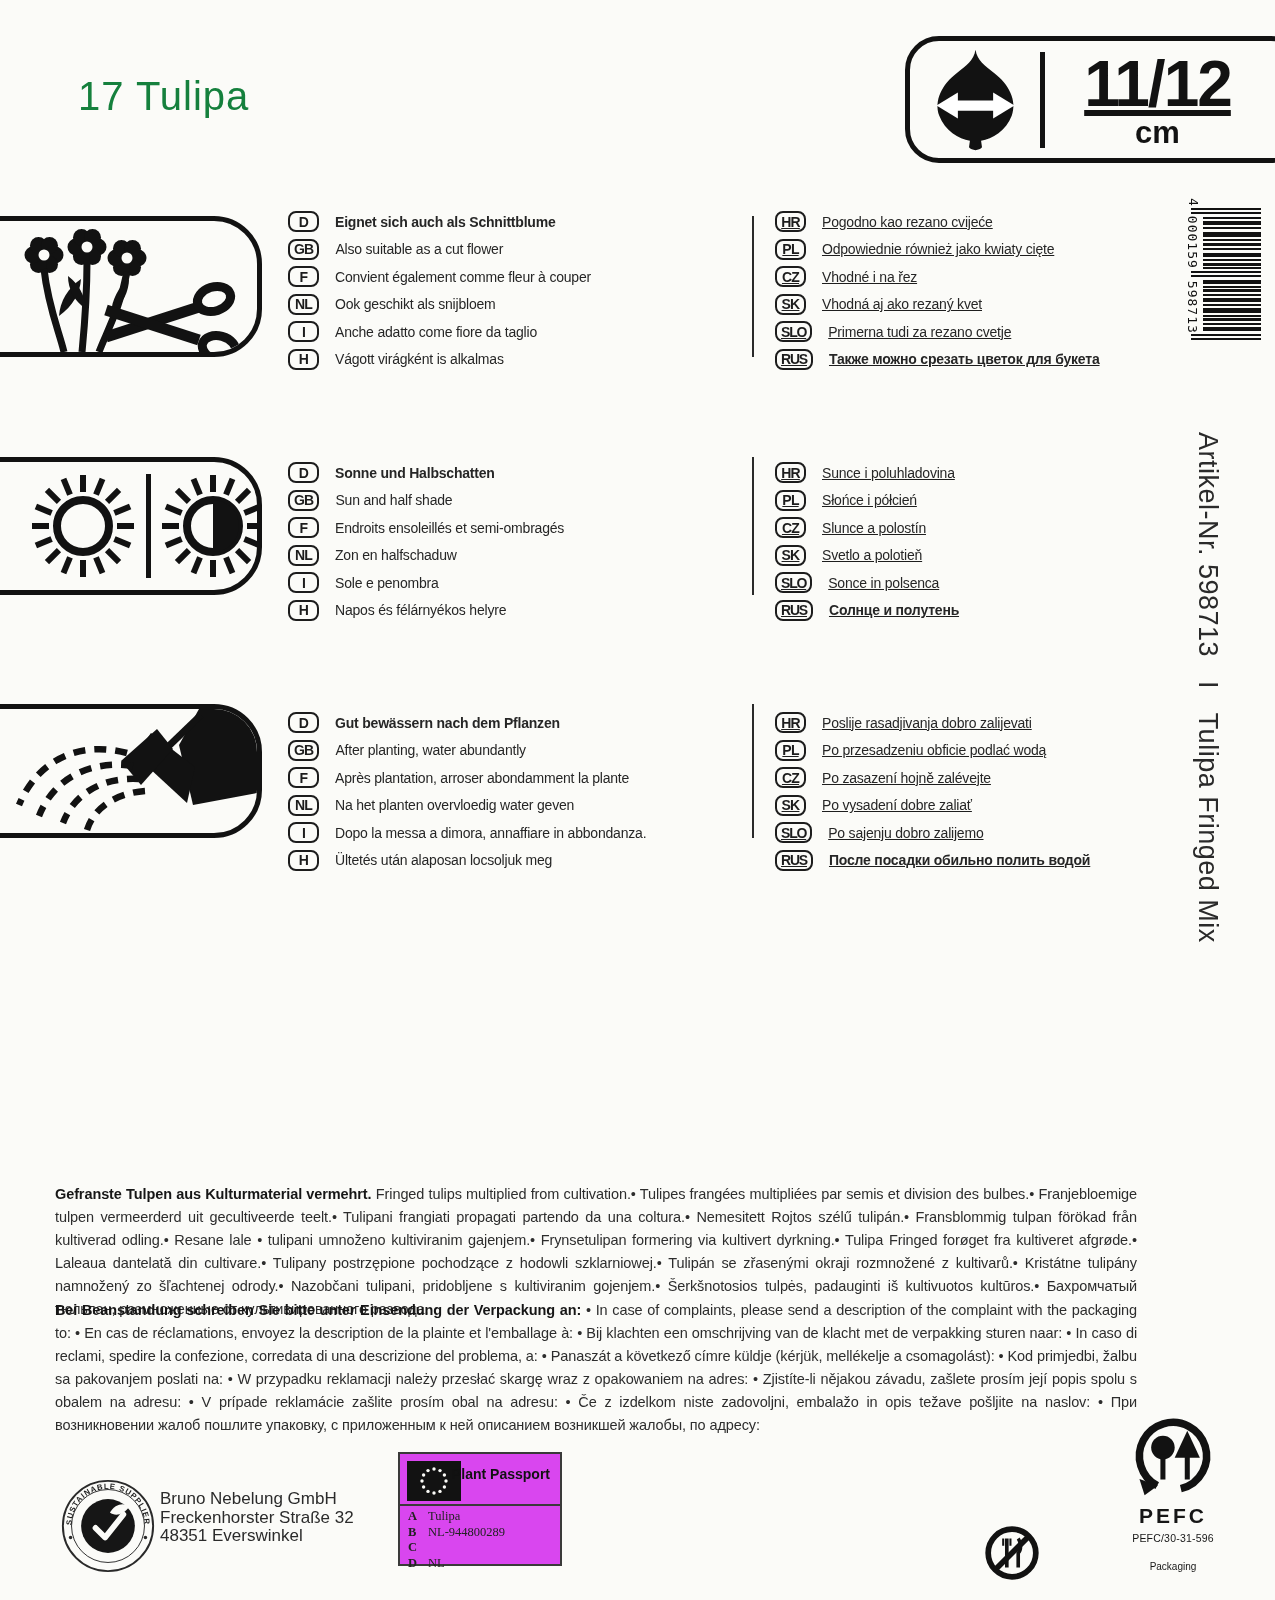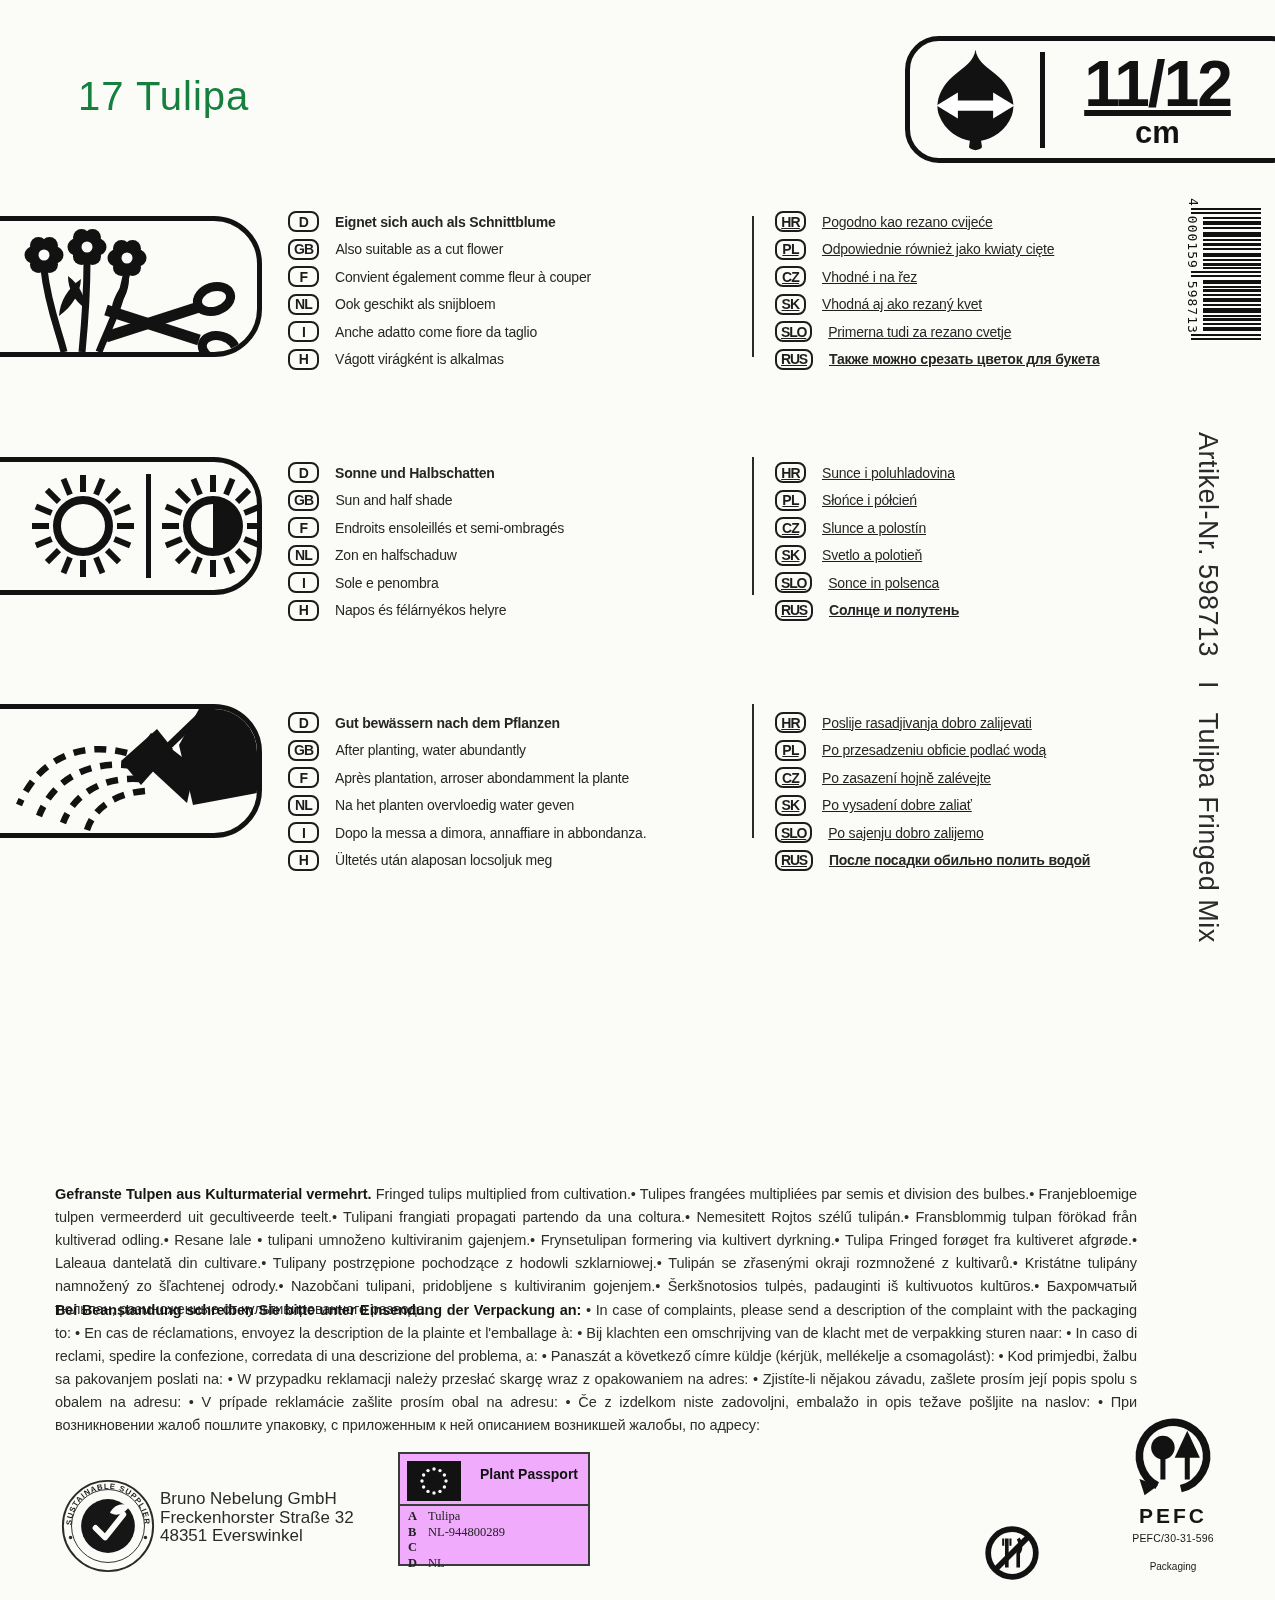--- a/index.html
+++ b/index.html
@@ -70,22 +70,22 @@
   .para b { color:#161616; }
   .para.p1 { top:1183px; }
   .para.p2 { top:1299px; }
 
   
   .supplier-badge { left:60px; top:1478px; width:96px; height:96px; }
   .address { left:160px; top:1490px; font-size:17px; line-height:18.5px; color:#2b2b2b; font-weight:400; }
   .tagline { left:160px; top:1603px; font-size:17px; font-weight:700; color:#161616; }
 
   .passport {
-    left:398px; top:1452px; width:192px; height:114px;
-    border:2.5px solid #3a3a3a; box-sizing:border-box; background:#f0abfc;
+    left:398px; top:1452px; width:164px; height:114px;
+    border:2.5px solid #3a3a3a; box-sizing:border-box; background:#d946ef;
   }
   .passport .flag { position:absolute; left:7px; top:7px; }
   .passport .pp-title { position:absolute; right:10px; top:12px; font-size:14px; font-weight:700; color:#111; }
   .passport .pp-line { position:absolute; left:0; right:0; top:50px; height:2px; background:#3a3a3a; }
   .passport .pp-rows { position:absolute; left:8px; top:55px; right:6px;font-family:Liberation Serif, serif; }
   .pp-row { height:15.5px; font-size:12.5px; color:#222; }
   .pp-key { display:inline-block; width:20px; font-weight:700; }
 
   .notedible { left:983px; top:1524px; width:58px; height:58px; }
 

